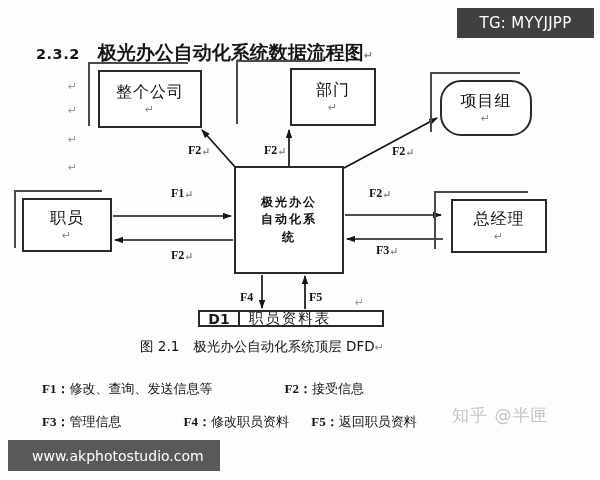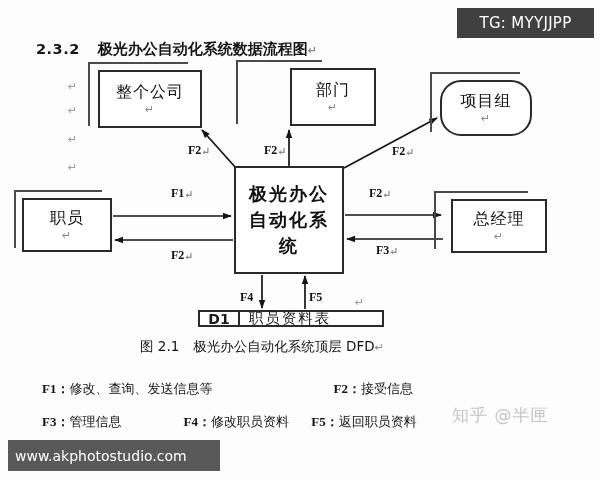--- a/index.html
+++ b/index.html
@@ -36,36 +36,36 @@
     position: absolute;
     left: 8px;
     top: 440px;
     width: 212px;
     height: 31px;
     background: #595959;
     color: #ffffff;
     font-size: 14px;
     display: flex;
     align-items: center;
-    padding-left: 7px;
+    padding-left: 24px;
     box-sizing: border-box;
   }
 
   
   .heading {
     position: absolute;
     left: 36px;
     top: 40px;
     font-size: 14.5px;
     font-weight: 600;
     white-space: nowrap;
     color: #161616;
   }
   .heading .num { letter-spacing: .5px; margin-right: 18px; }
-  .heading .ttl { font-size: 15px; }
+  .heading .ttl { font-size: 19px; }
   .pilcrow { color: #8a8a8a; font-size: 11px; vertical-align: middle; }
 
   .caption {
     position: absolute;
     left: 140px;
     top: 338px;
     font-size: 13.5px;
     white-space: nowrap;
     color: #141414;
   }
@@ -81,21 +81,21 @@
     justify-content: center;
     box-sizing: border-box;
     font-size: 16px;
     color: #111;
     letter-spacing: 1px;
     flex-direction: column;
   }
   .box.center {
     flex-direction: column;
     font-weight: 700;
-    font-size: 18px;
+    font-size: 12px;
     line-height: 1.45;
     letter-spacing: 2px;
   }
   .box.center .ln { display: block; }
 
   
   .bracket {
     position: absolute;
     border-left: 2px solid #4a4a4a;
     border-top: 2px solid #4a4a4a;
@@ -278,21 +278,21 @@
   <div class="flab" style="left:309px; top:290px;"><span>F5</span></div>
 
   <div class="caption">
     <span class="cnum">图 2.1</span><span>极光办公自动化系统顶层 DFD</span><span class="pilcrow">↵</span>
   </div>
 
   <div class="legend-row" style="left:42px; top:380px;">
     <span class="legend-item">
       <span class="key">F1：</span><span>修改、查询、发送信息等</span>
     </span>
-    <span class="legend-item" style="margin-left:117px;">
+    <span class="legend-item" style="margin-left:68px;">
       <span class="key">F2：</span><span>接受信息</span>
     </span>
   </div>
 
   <div class="legend-row" style="left:42px; top:413px;">
     <span class="legend-item">
       <span class="key">F3：</span><span>管理信息</span>
     </span>
     <span class="legend-item" style="margin-left:58px;">
       <span class="key">F4：</span><span>修改职员资料</span>

